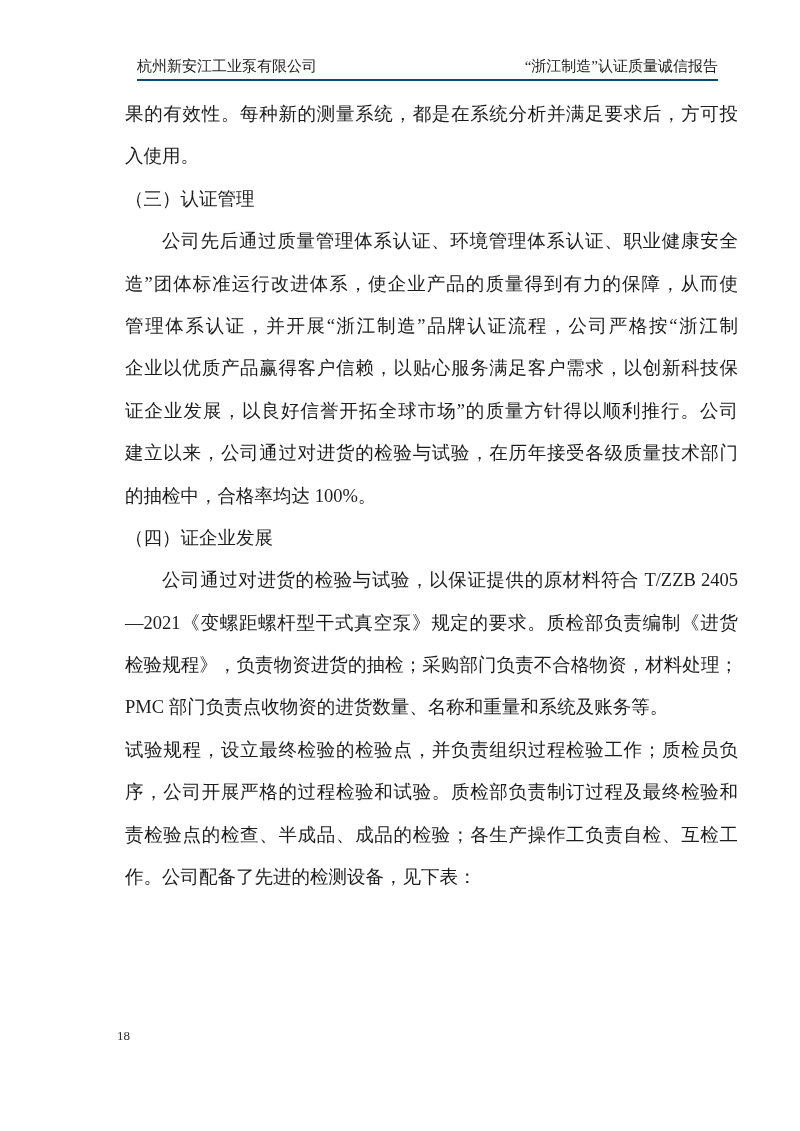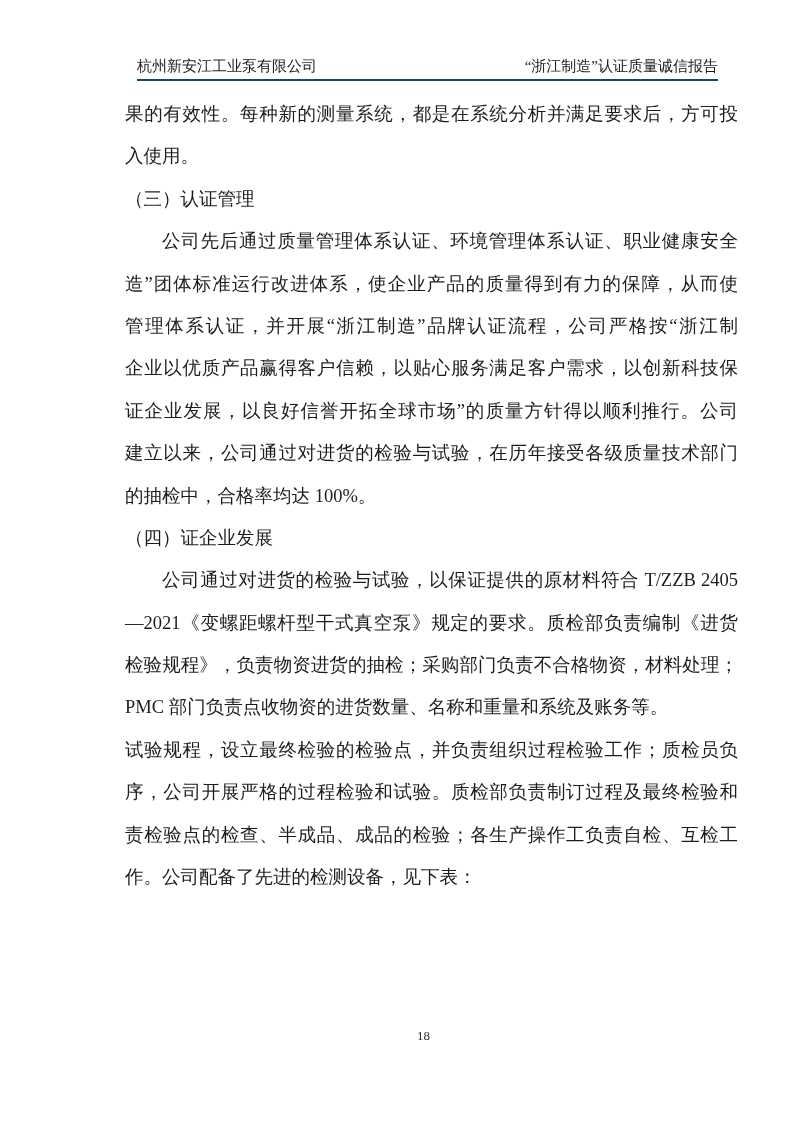--- a/index.html
+++ b/index.html
@@ -52,21 +52,20 @@
   .ln.center {
     text-align: center;
     white-space: normal;
     margin-top: 5px;
   }
   
   .page-footer {
     position: absolute;
     left: 117px; top: 1028px;
     width: 613px;
-    text-align: center;
     font-size: 13px;
     color: #2b2b2b;
   }
 </style>
 </head>
 <body>
 
 <div class="page">
 
   <div class="doc-header">

